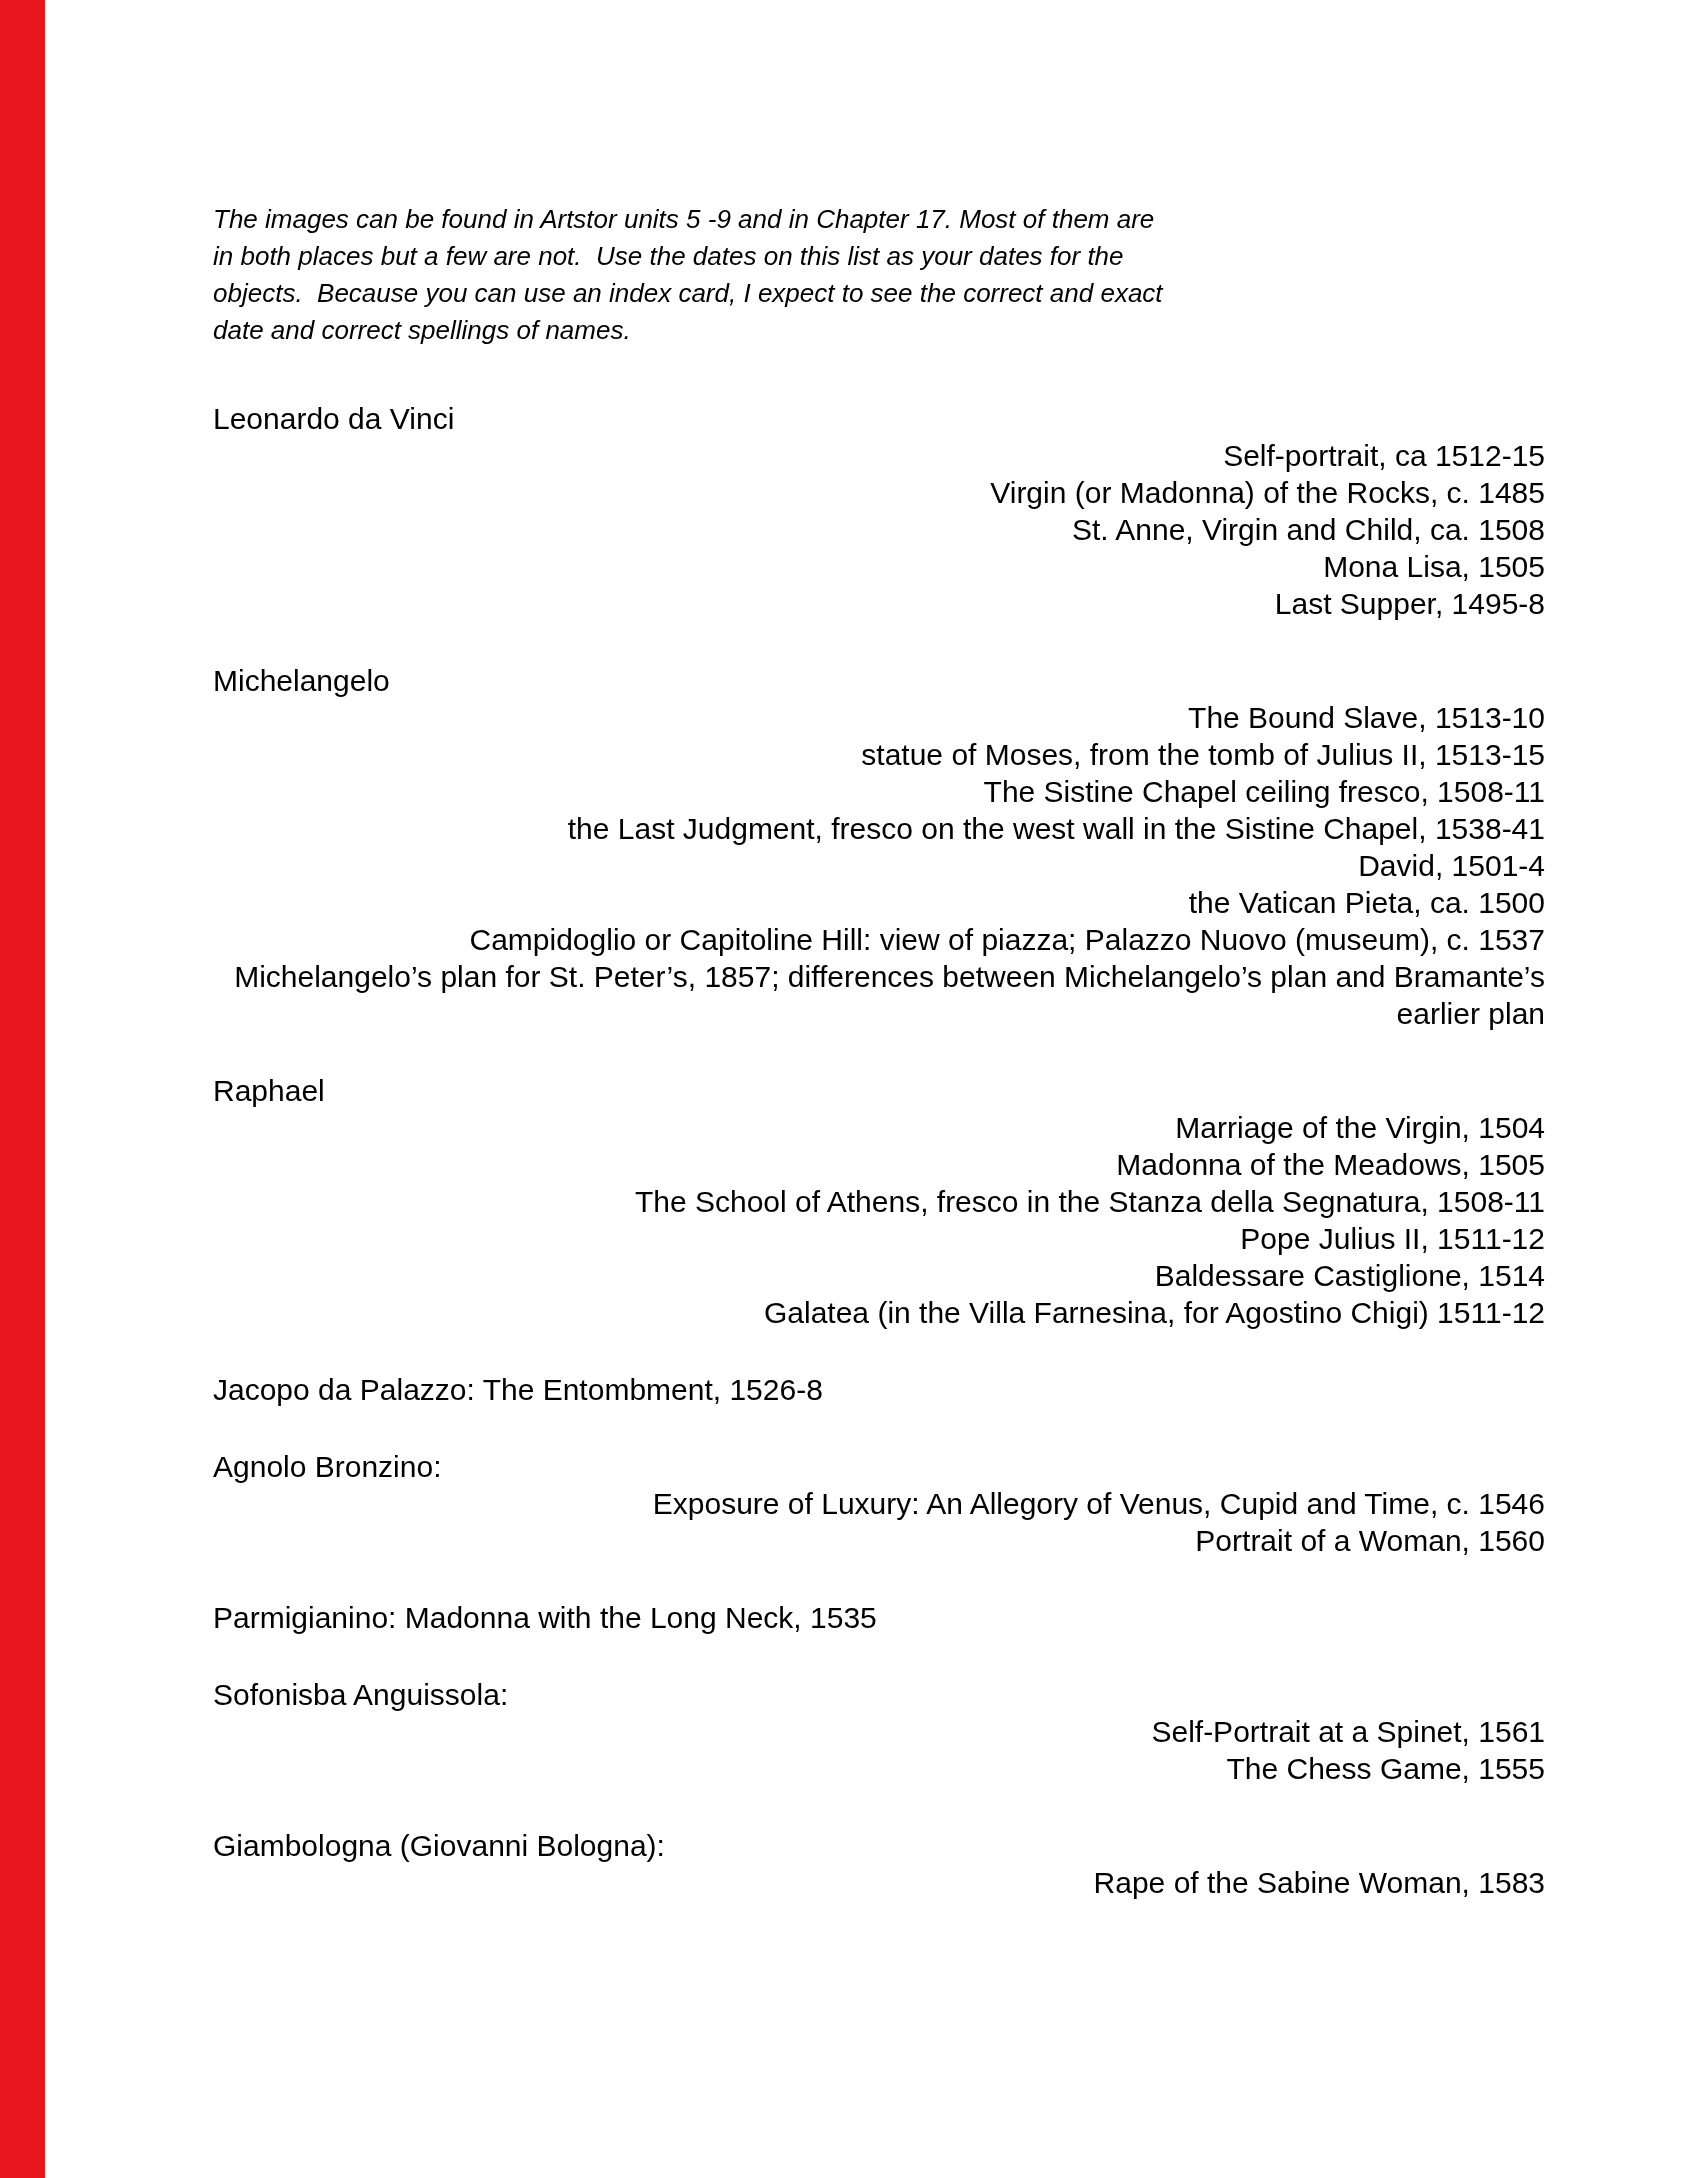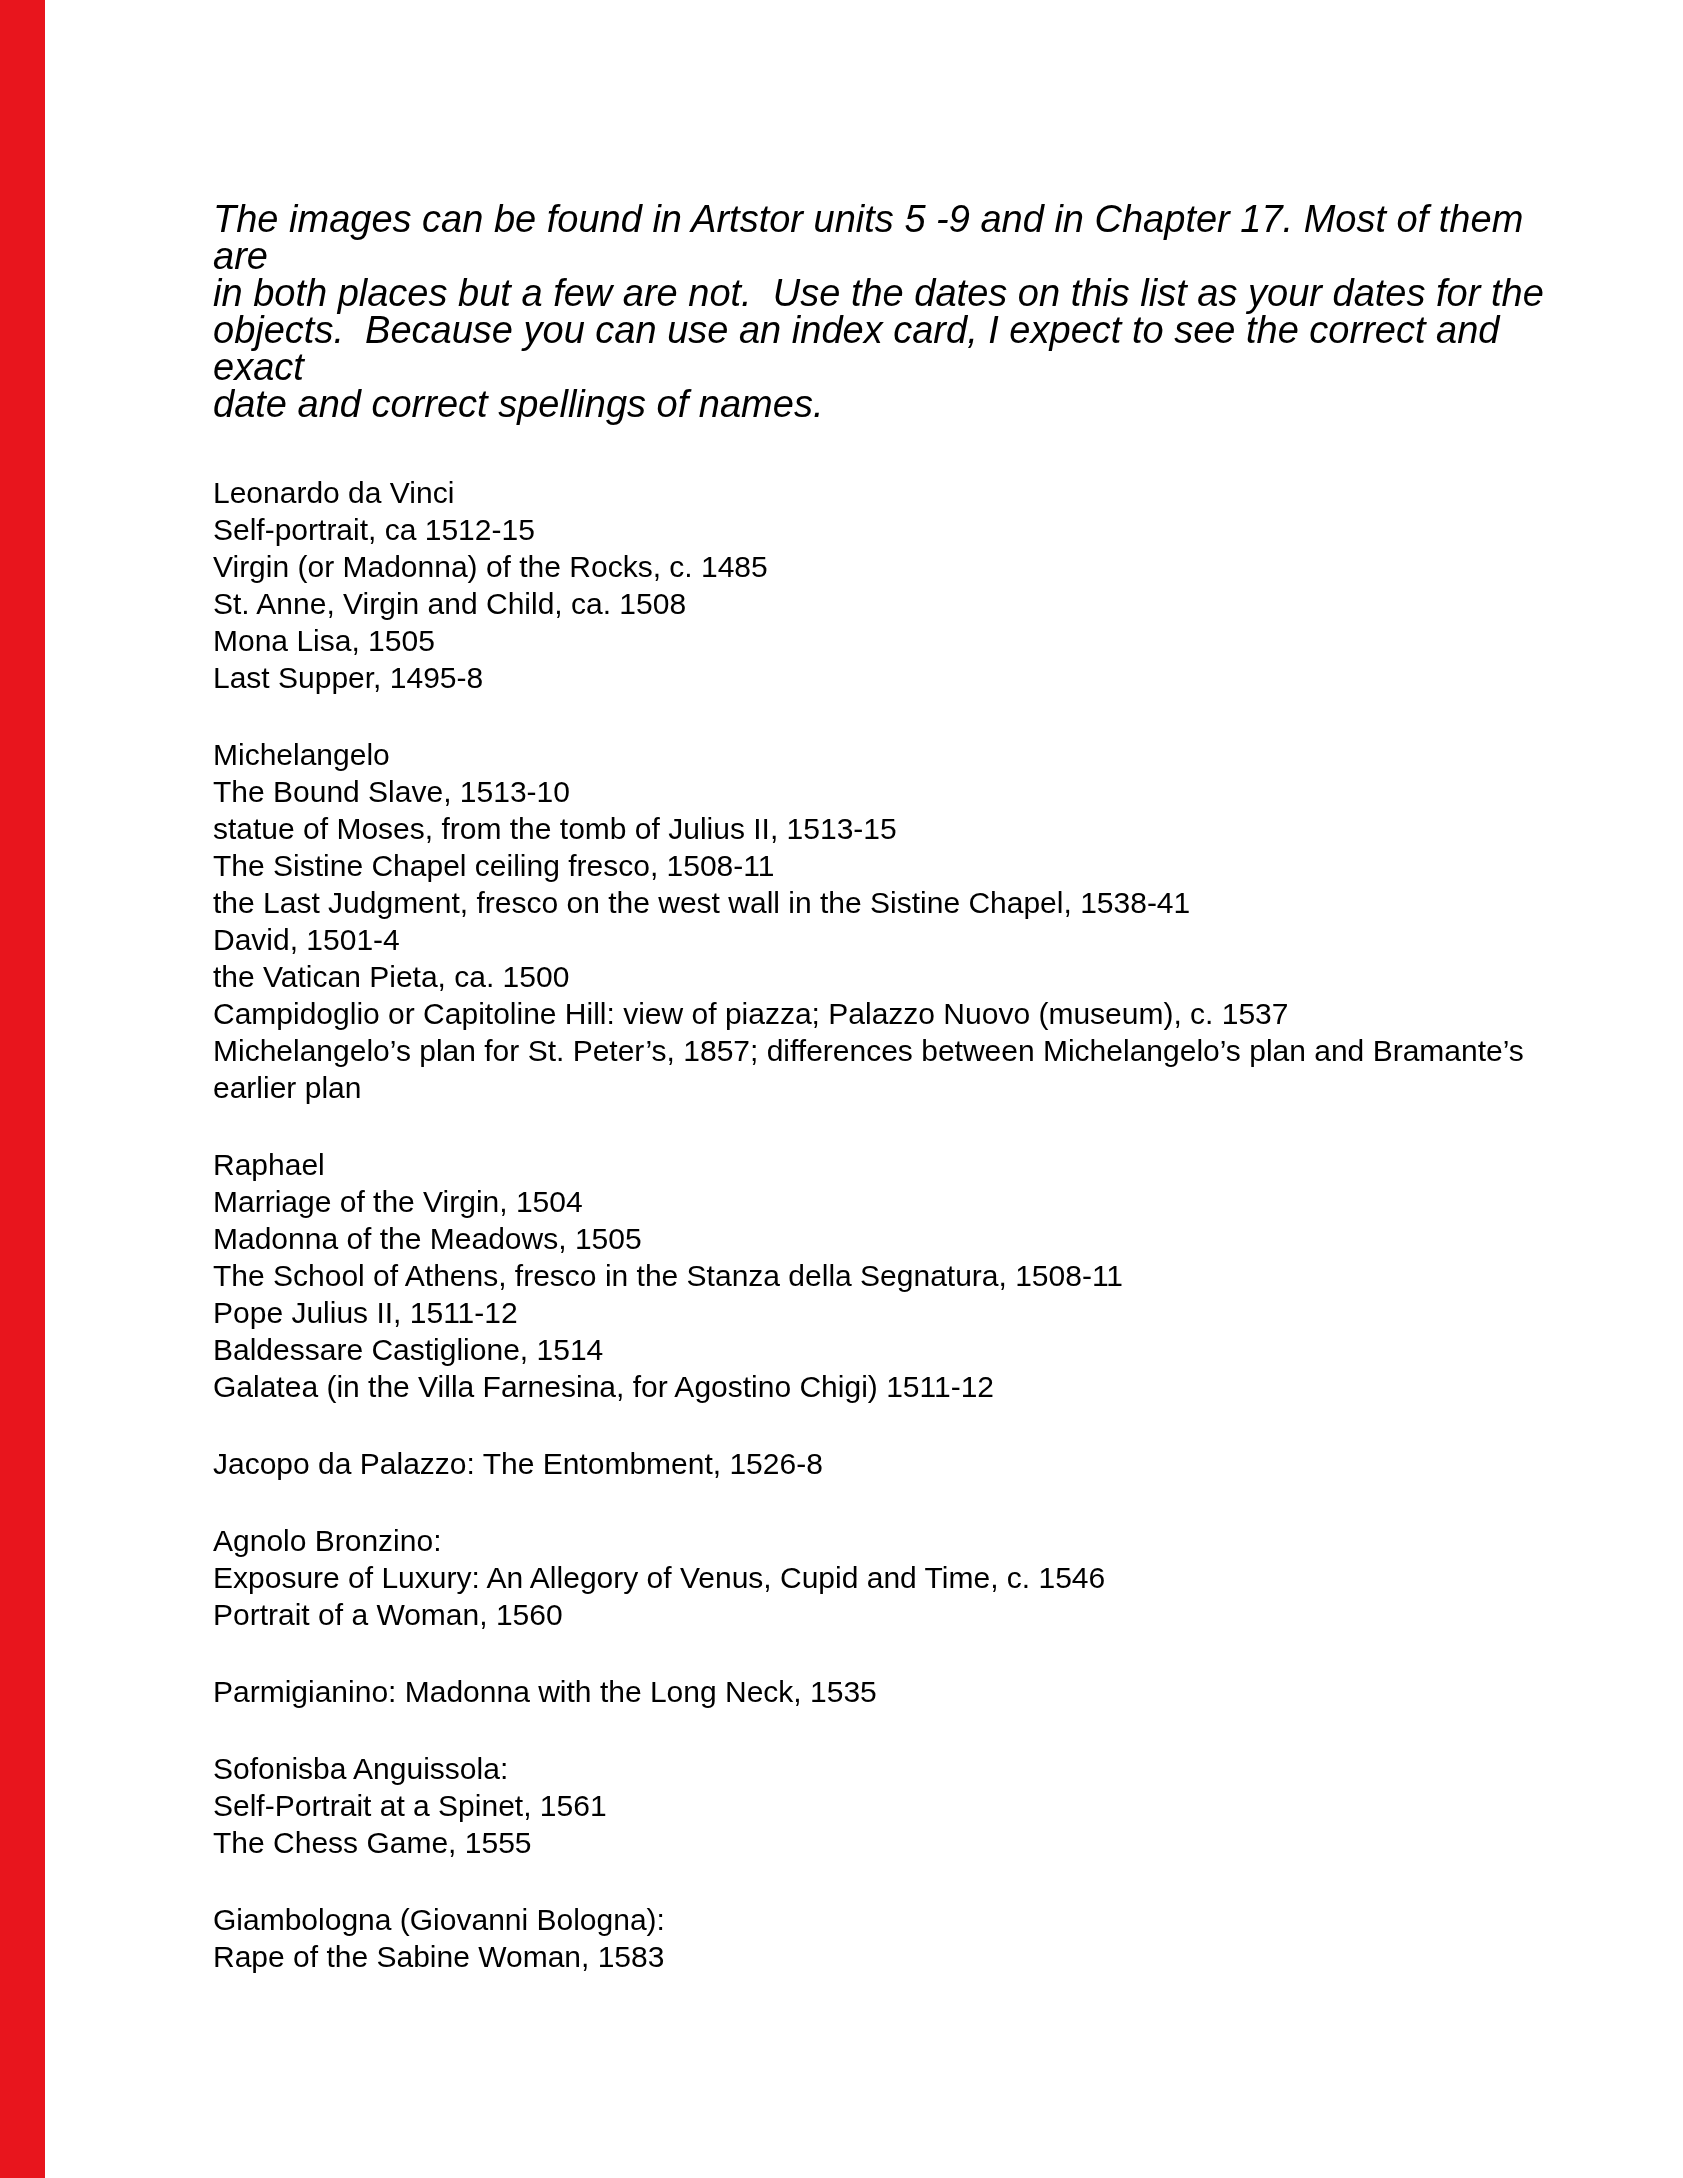--- a/index.html
+++ b/index.html
@@ -32,21 +32,21 @@
   .title {
     font-size: 34px;
     font-weight: bold;
     text-align: center;
     white-space: pre;
     margin: 0 0 48px 0;
     letter-spacing: 0.5px;
   }
   .intro {
     font-style: italic;
-    font-size: 38px;
+    font-size: 26px;
     line-height: 37px;
     margin: 0 0 51px 0;
   }
   .intro .line {
     display: block;
     white-space: pre-wrap;
   }
   .section {
     margin-top: 40px;
     font-size: 30px;
@@ -56,20 +56,21 @@
     margin: 0;
     white-space: pre-wrap;
   }
   .artist {
     text-decoration-thickness: 2.5px;
     text-underline-offset: 5px;
   }
   .work {
     margin: 0;
     white-space: pre-wrap;
+    text-align: right;
   }
 </style>
 </head>
 <body>
 
 <div class="red-bar"></div>
 
 <div class="page">
 
 

